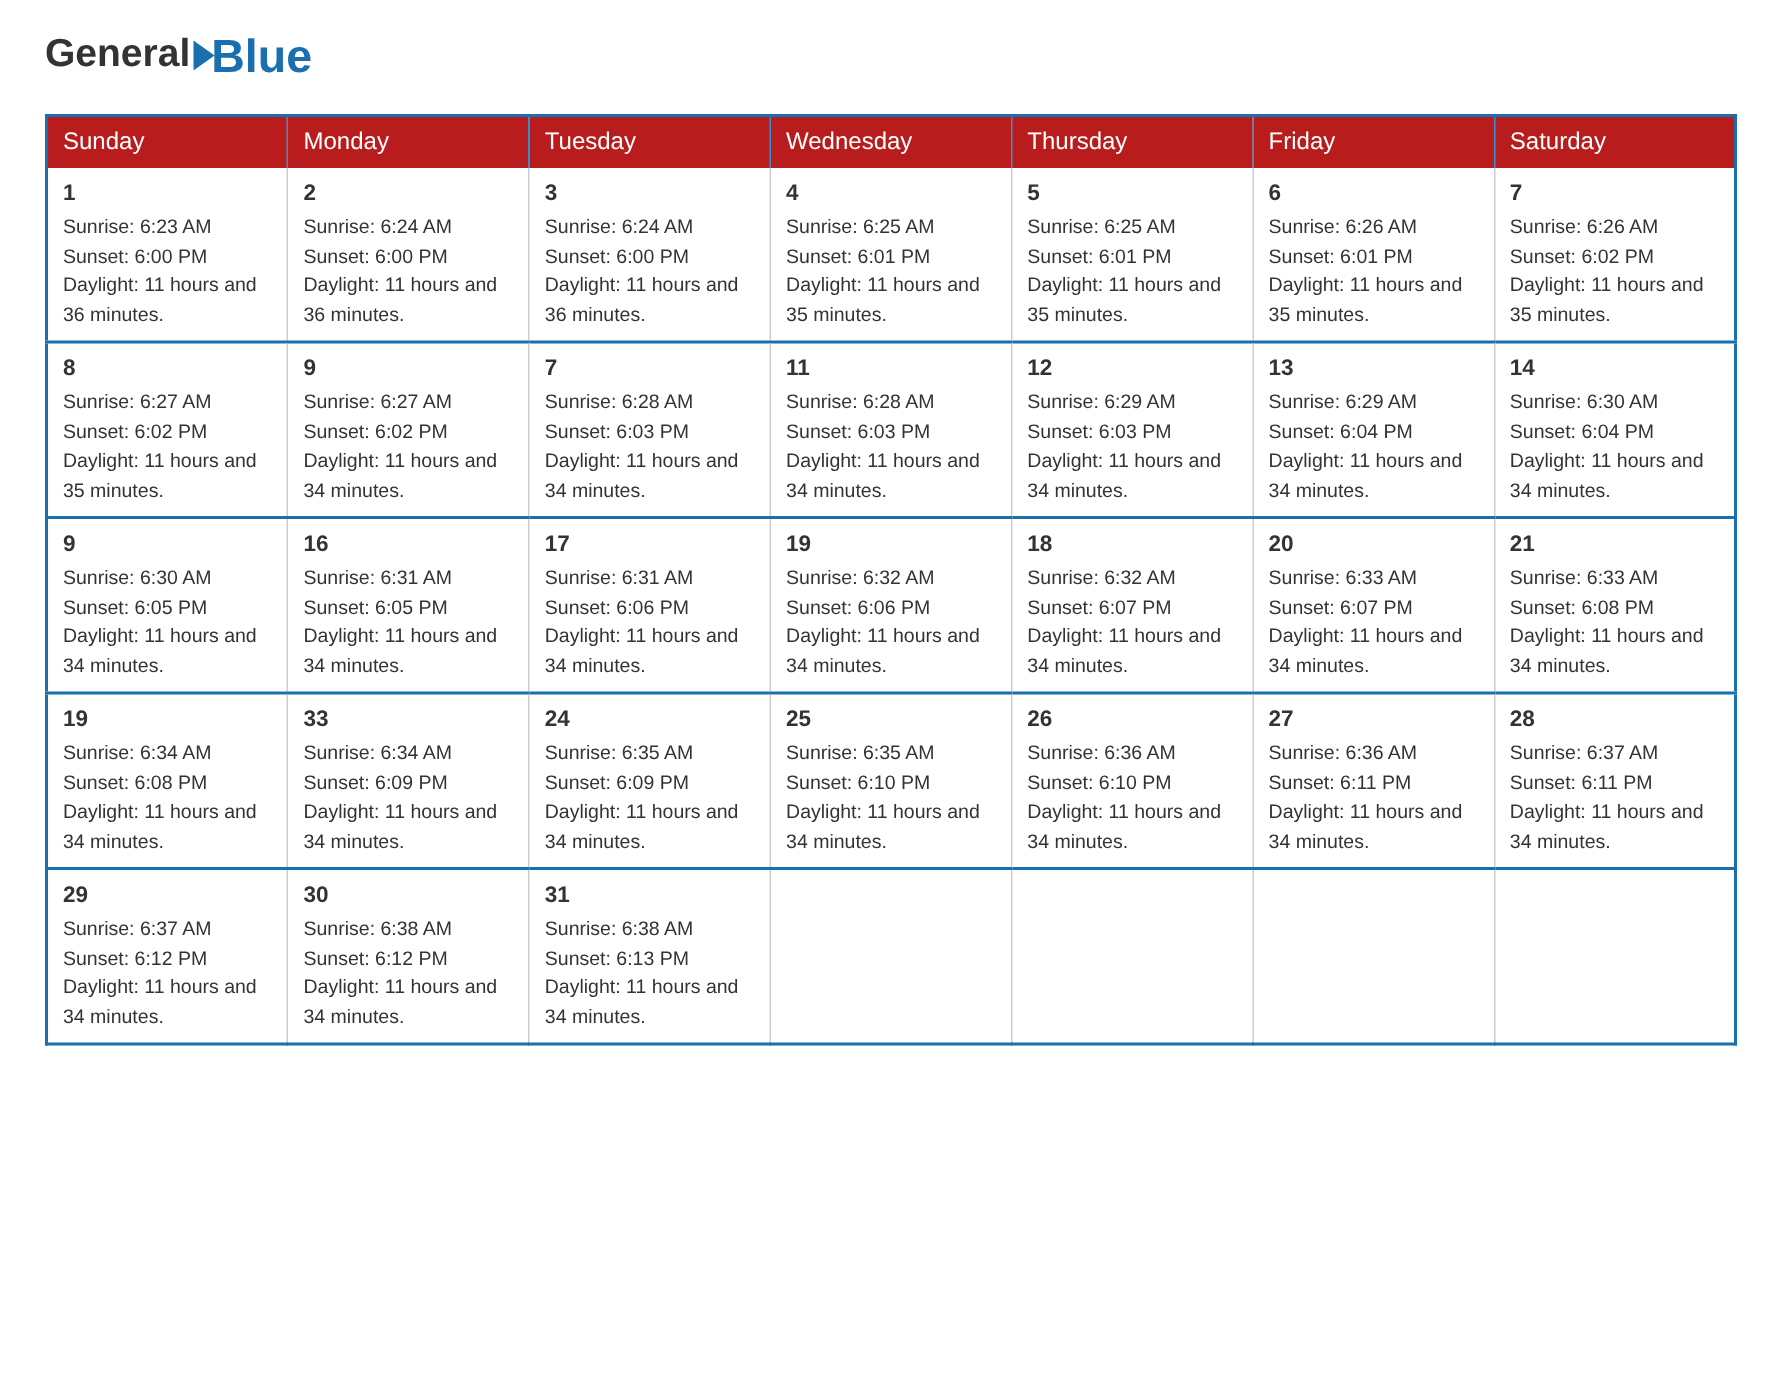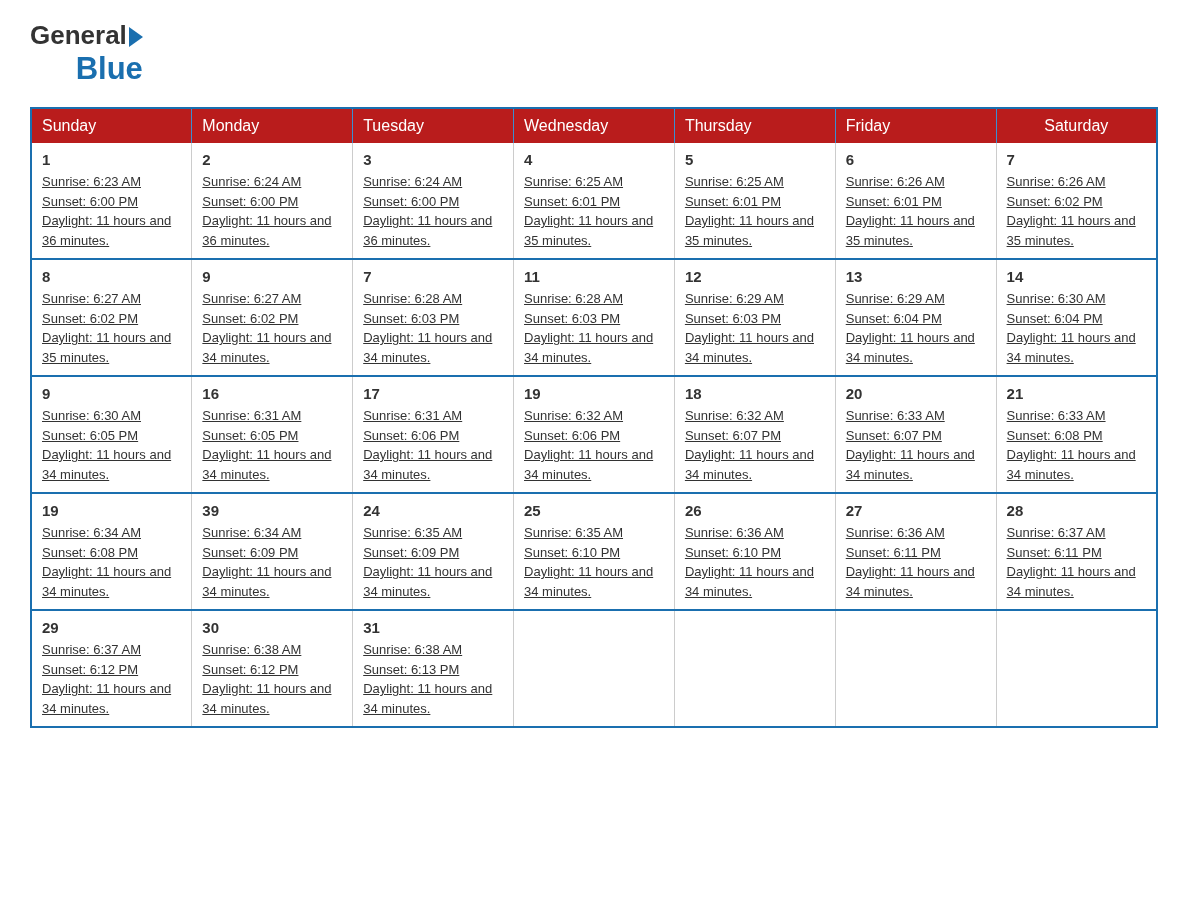--- a/index.html
+++ b/index.html
@@ -11,22 +11,21 @@
       padding: 20px 30px;
     }
     .header {
       display: flex;
       justify-content: space-between;
       align-items: flex-start;
       margin-bottom: 20px;
     }
     .logo {
       display: flex;
-      flex-direction: column;
-      align-items: flex-end;
+      align-items: flex-start;
     }
     .logo-top {
       display: flex;
       align-items: center;
       font-size: 26px;
       font-weight: bold;
       color: #333;
     }
     .logo-general {
       color: #333;
@@ -71,21 +70,20 @@
       background-color: #b91c1c;
       color: #fff;
       font-size: 16px;
       font-weight: normal;
       padding: 8px 10px;
       text-align: left;
       border-right: 1px solid #3a8fd0;
     }
     .calendar th:last-child {
       border-right: none;
-      text-align: center;
     }
     .calendar td {
       vertical-align: top;
       padding: 8px 10px;
       border-right: 1px solid #ccc;
       border-bottom: 2px solid #1a6faf;
       width: 14.28%;
       font-size: 13px;
       color: #333;
       background: #fff;
@@ -99,21 +97,20 @@
     .day-number {
       font-size: 15px;
       font-weight: bold;
       margin-bottom: 4px;
       display: block;
     }
     .day-info {
       font-size: 13px;
       line-height: 1.5;
       color: #333;
-      text-decoration: underline;
     }
     .empty-cell {
       background: #fff;
     }
   </style>
 </head>
 <body>
 
 <div class="header">
   <div class="logo">
@@ -231,21 +228,21 @@
           <span class="day-number">21</span>
           <div class="day-info">Sunrise: 6:33 AM<br>Sunset: 6:08 PM<br>Daylight: 11 hours and 34 minutes.</div>
         </td>
       </tr>
       <tr>
         <td>
           <span class="day-number">19</span>
           <div class="day-info">Sunrise: 6:34 AM<br>Sunset: 6:08 PM<br>Daylight: 11 hours and 34 minutes.</div>
         </td>
         <td>
-          <span class="day-number">39</span>
+          <span class="day-number">33</span>
           <div class="day-info">Sunrise: 6:34 AM<br>Sunset: 6:09 PM<br>Daylight: 11 hours and 34 minutes.</div>
         </td>
         <td>
           <span class="day-number">24</span>
           <div class="day-info">Sunrise: 6:35 AM<br>Sunset: 6:09 PM<br>Daylight: 11 hours and 34 minutes.</div>
         </td>
         <td>
           <span class="day-number">25</span>
           <div class="day-info">Sunrise: 6:35 AM<br>Sunset: 6:10 PM<br>Daylight: 11 hours and 34 minutes.</div>
         </td>

